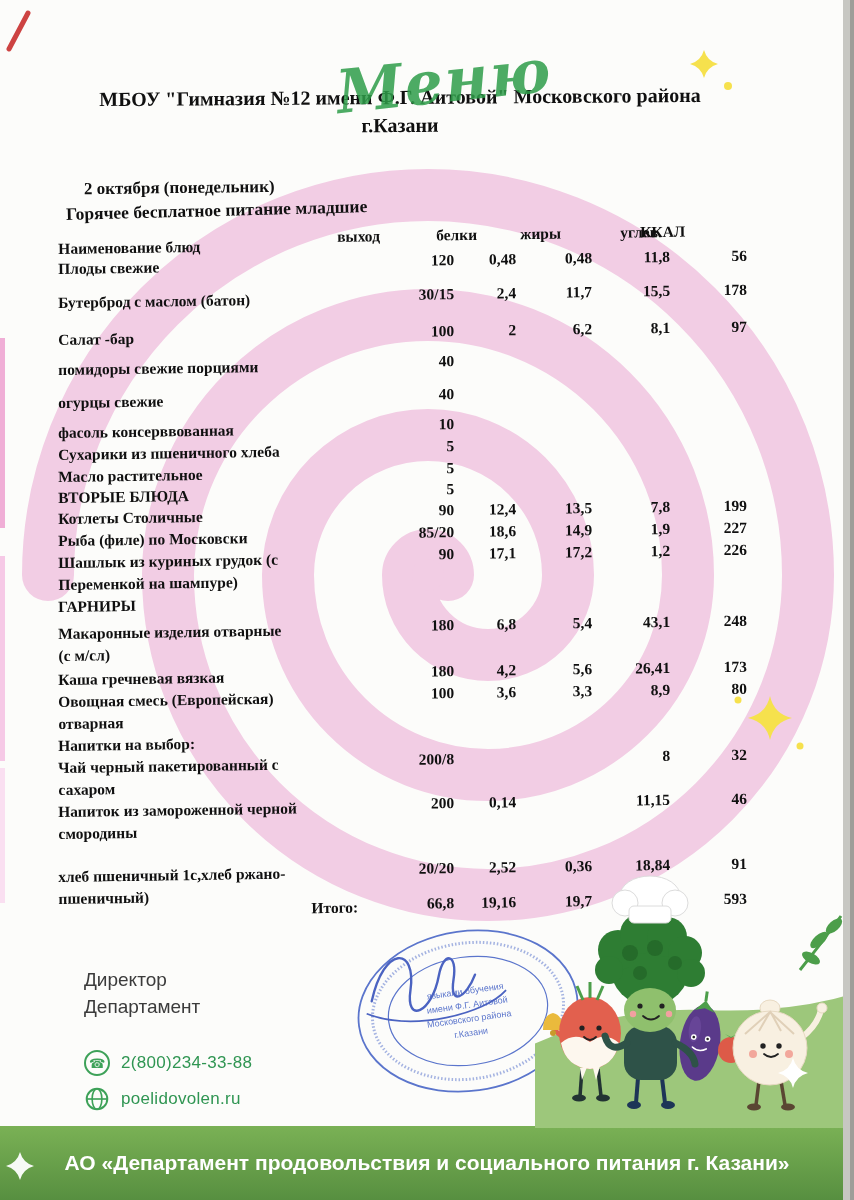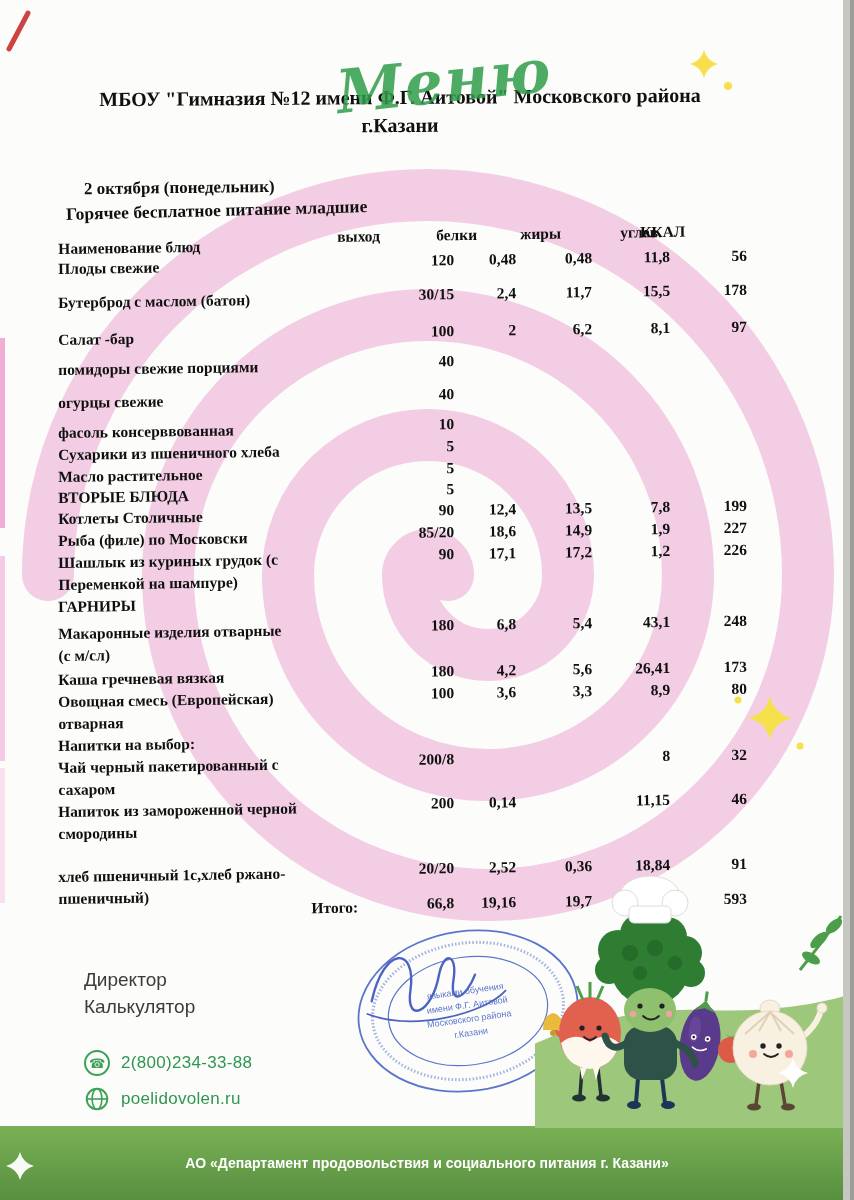--- a/index.html
+++ b/index.html
@@ -46,21 +46,21 @@
   .cicon { width:26px; height:26px; border:2px solid #3da158; border-radius:50%;
     display:flex; align-items:center; justify-content:center; color:#3da158;
     font-family:"DejaVu Sans", sans-serif; font-size:13px; }
   .ctext { color:#2f9552; font-size:17px; letter-spacing:.3px; }
 
   
   .footer { position:absolute; left:0; bottom:0; width:854px; height:74px;
     z-index:2; background:linear-gradient(180deg,#7ab155,#578f40);
     display:flex; align-items:center; justify-content:center; }
   .footer-text { color:#fff; font-family:"Liberation Sans", sans-serif;
-    font-weight:bold; font-size:14px; }
+    font-weight:bold; font-size:21px; }
 
   .stamp { position:absolute; left:352px; top:926px; z-index:3; opacity:.85;
     transform:rotate(-8deg); }
   .veg { position:absolute; left:535px; top:858px; z-index:3; }
 
   
   .edge-right { position:absolute; right:0; top:0; width:11px; height:1200px;
     background:#c7c7c2; z-index:6; }
   .edge-right-dark { position:absolute; right:0; top:0; width:4px; height:1200px;
     background:#9e9e99; z-index:6; }
@@ -273,21 +273,21 @@
       </div>
     <span class="v v1">66,8</span>
     <span class="v v2">19,16</span>
     <span class="v v3">19,7</span>
     <span class="v v4">83,69</span>
     <span class="v v5">593</span>
   </div>
 
   <div class="sig">
     <div>Директор</div>
-    <div>Калькулятор</div>
+    <div>Департамент</div>
   </div>
   <div class="contact" style="top:1050px">
     <span class="cicon">☎</span>
     <span class="ctext">2(800)234-33-88</span>
   </div>
   <div class="contact" style="top:1086px">
     <span class="cicon" style="border:none">
       <svg width="26" height="26" viewBox="0 0 24 24">
         <circle cx="12" cy="12" r="9.5" fill="none" stroke="#3da158" stroke-width="1.8"></circle>
         <ellipse cx="12" cy="12" rx="4.5" ry="9.5" fill="none" stroke="#3da158" stroke-width="1.5"></ellipse>

